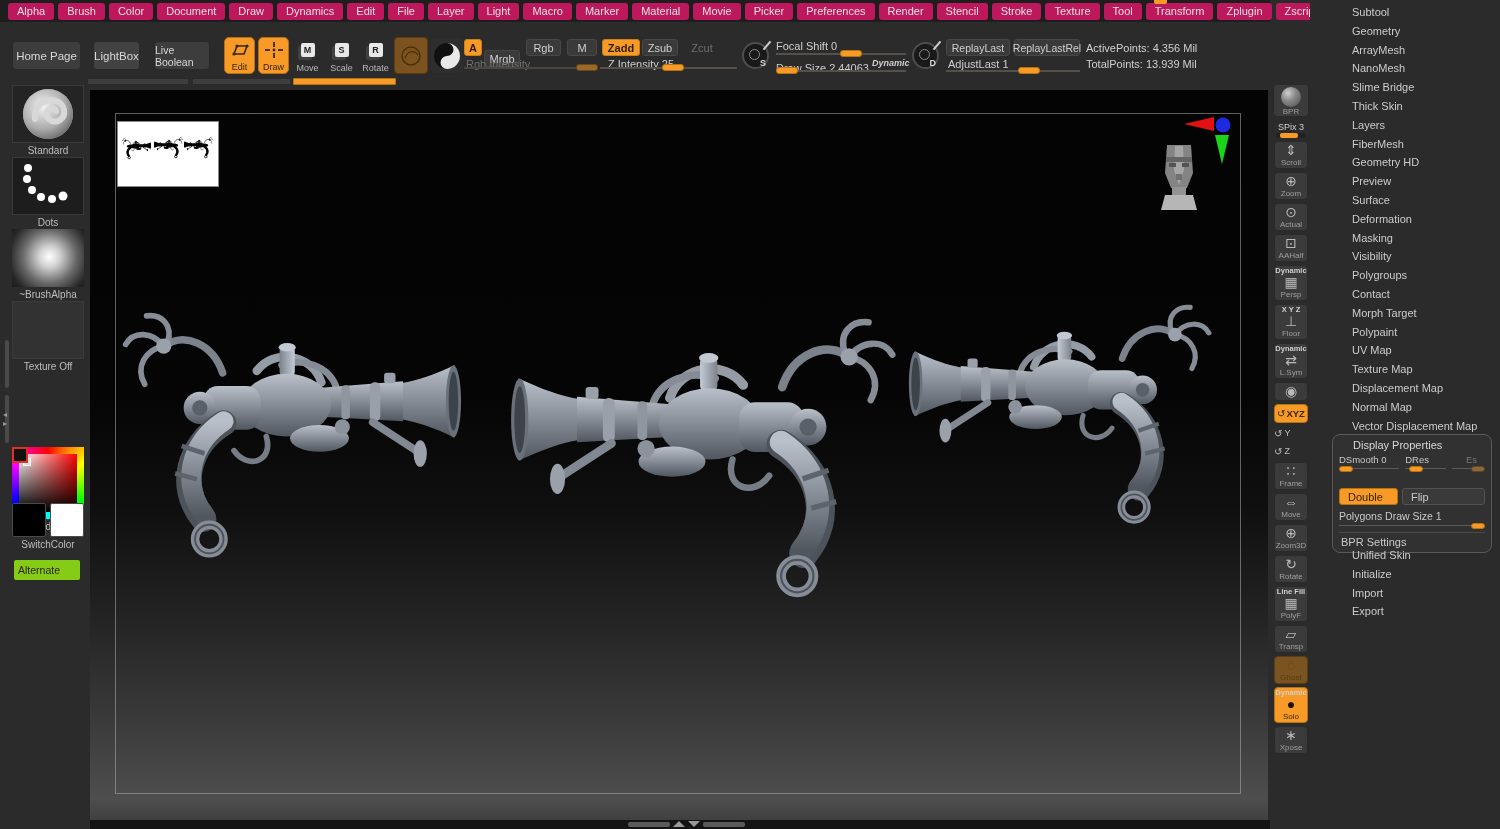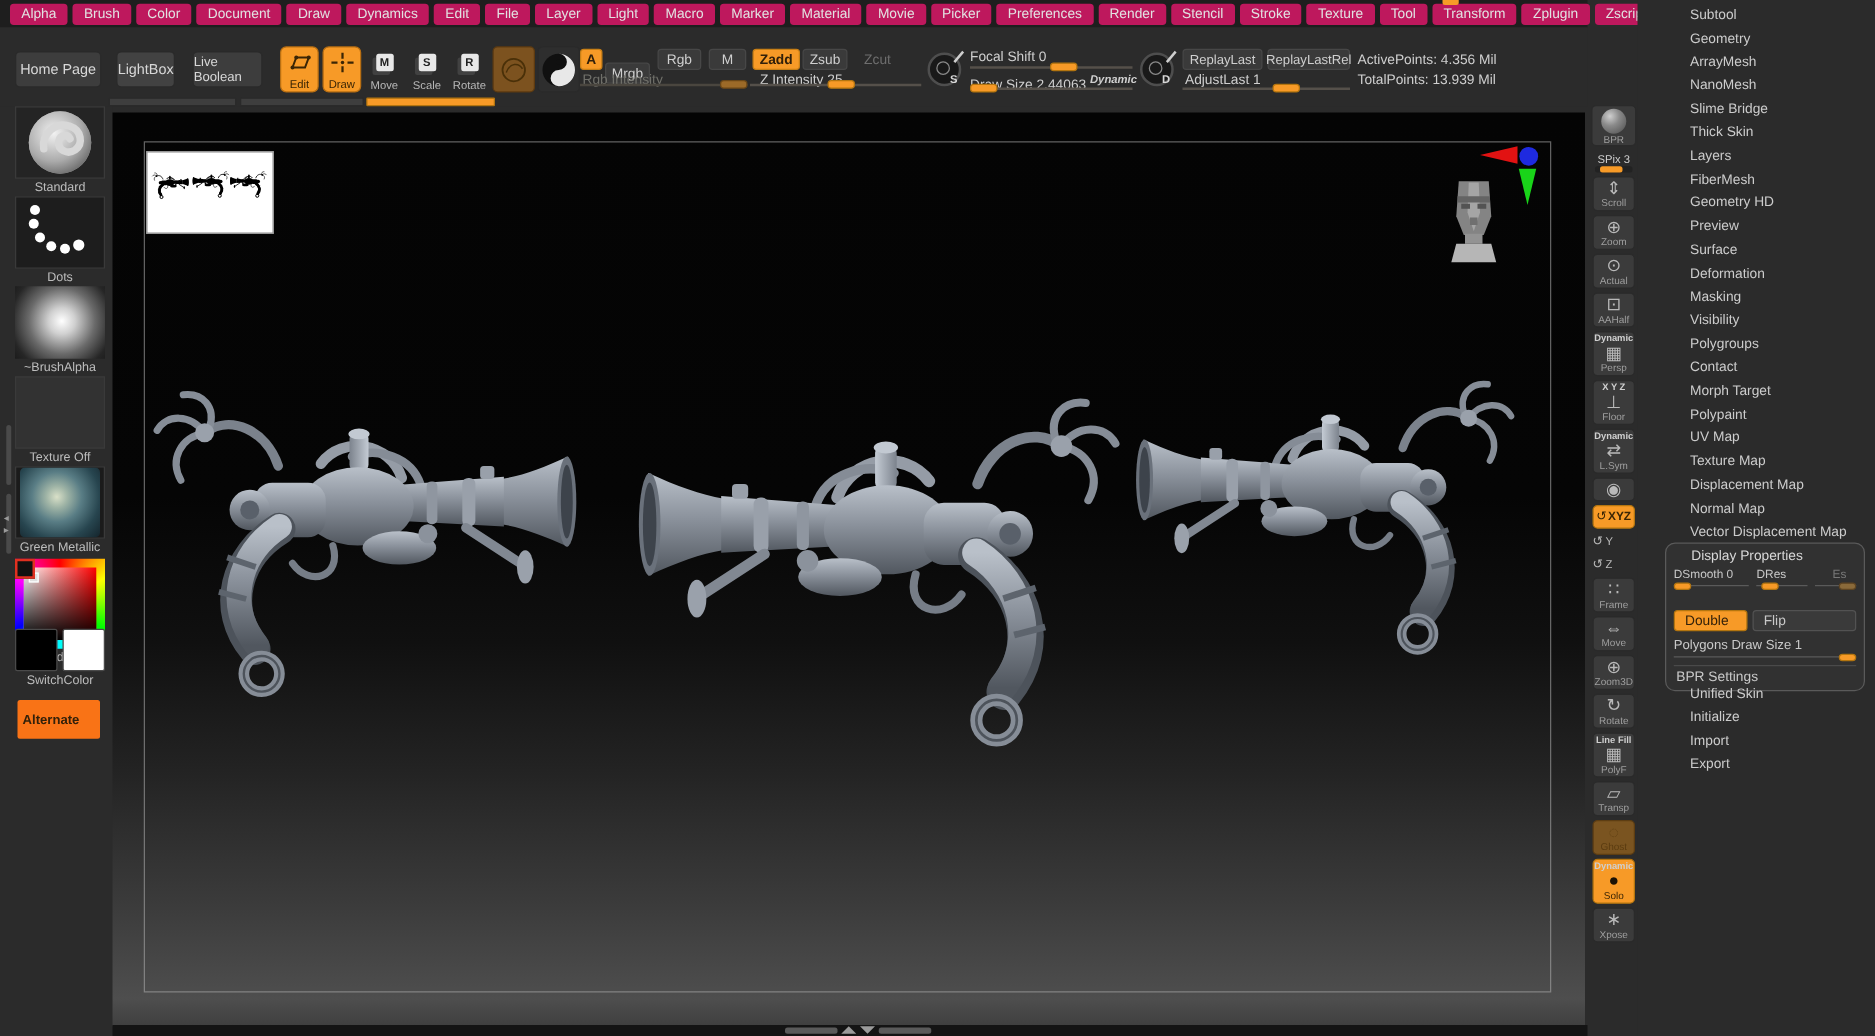--- a/index.html
+++ b/index.html
@@ -50,22 +50,22 @@
   .alpha-thumb{width:72px;height:58px;background:radial-gradient(circle at 50% 50%,#ffffff 0%,#bdbdbd 28%,#4e4e4e 62%,#1c1c1c 100%);}
   .mat-thumb{width:64px;height:56px;border-radius:4px;
      background:radial-gradient(circle at 46% 42%,#d9e0c8 0%,#9fb4a6 18%,#597d85 42%,#27454f 72%,#14242c 100%);}
   #colorpicker{width:72px;height:72px;box-sizing:border-box;padding:7px;
      background:conic-gradient(#f00,#ff0,#0f0,#0ff,#00f,#f0f,#f00);position:relative;}
   #sv{width:100%;height:100%;background:linear-gradient(to top,#000,rgba(0,0,0,0)),linear-gradient(to right,#fff,#f00);position:relative;}
   #sv-marker{position:absolute;left:4px;top:4px;width:6px;height:6px;border:1px solid #fff;background:#e0e0e0;}
   #cur-swatch{position:absolute;left:0px;top:0px;width:12px;height:12px;background:#111;border:2px solid #e03020;}
   .swpair{display:flex;gap:4px;}
   .sw{width:34px;height:34px;border:1px solid #4a4a4a;box-sizing:border-box;border-radius:2px;}
-  #alt-btn{position:absolute;left:14px;top:475px;width:66px;height:31px;background:#f97316;border-radius:2px;
-           color:#33210a;font-size:10.5px;display:flex;align-items:center;padding-left:4px;box-sizing:border-box;font-weight:bold;}
+  #alt-btn{position:absolute;left:14px;top:475px;width:66px;height:20px;background:#84cc16;border-radius:2px;
+           color:#33210a;font-size:10.5px;display:flex;align-items:center;padding-left:4px;box-sizing:border-box;}
   .tray-scrollpill{position:absolute;left:5px;width:4px;height:48px;background:#4a4a4a;border-radius:2px;}
   #tray-divider-arrow{position:absolute;left:3px;top:325px;font-size:8px;color:#9a9a9a;}
   
   #canvas{position:absolute;left:90px;top:90px;width:1178px;height:731px;
      background:linear-gradient(180deg,#040404 0%,#050505 42%,#101010 58%,#232323 72%,#3a3a3a 86%,#4e4e4e 97%,#3f3f3f 100%);}
   #docframe{position:absolute;left:25px;top:23px;width:1124px;height:679px;border:1px solid rgba(175,175,175,.55);}
   #docthumb{position:absolute;left:27px;top:31px;width:100px;height:64px;background:#fff;border:1px solid #8a8a8a;}
   #axis{position:absolute;right:30px;top:26px;width:56px;height:76px;}
   #headicon{position:absolute;right:68px;top:50px;width:42px;height:70px;opacity:.92;}
   #guns{position:absolute;left:0;top:0;width:1178px;height:731px;}
@@ -342,26 +342,20 @@
   <div class="trayitem" style="top:216px;">
     <div class="traythumb" style="background:#323232;"></div>
     <div class="traylabel">Texture Off</div>
   </div>
 
   <div class="trayitem" style="top:144px;">
     <div class="alpha-thumb" style="background:radial-gradient(circle at 52% 48%,#ffffff 0%,#d0d0d0 22%,#6a6a6a 55%,#262626 85%,#1b1b1b 100%);"></div>
     <div class="traylabel">~BrushAlpha</div>
   </div>
 
-  <div class="trayitem" style="top:288px;">
-    <div class="traythumb" style="background:#1b1b1b;">
-          <div class="mat-thumb"></div>
-        </div>
-    <div class="traylabel">Green Metallic</div>
-  </div>
 
   <div class="trayitem" style="top:362px;">
     <div id="colorpicker">
       <div id="sv">
             <div id="sv-marker"></div>
           </div>
       <div id="cur-swatch"></div>
     </div>
     <div class="traylabel">Gradient</div>
   </div>

